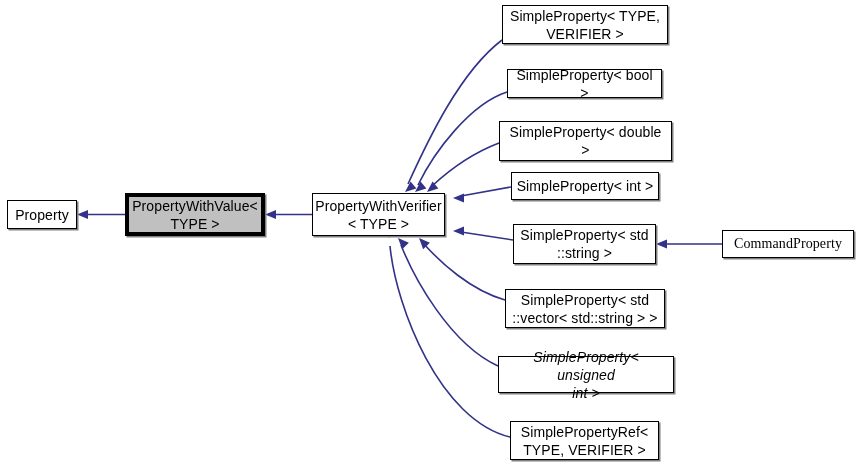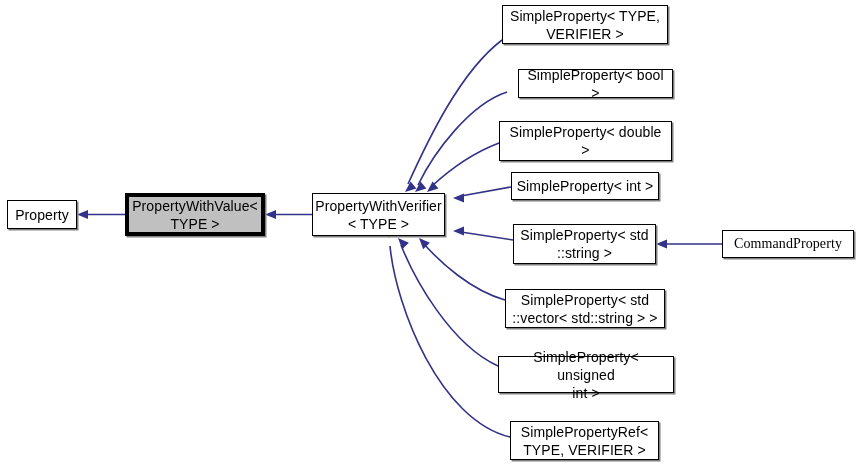--- a/index.html
+++ b/index.html
@@ -92,21 +92,21 @@
   <div class="node" style="left: 312px; top: 193px; width: 133px; height: 43px; background: rgb(255, 255, 255); border-color: rgb(0, 0, 0); color: rgb(0, 0, 0);">
     <span class="node-label">PropertyWithVerifier
 &lt; TYPE &gt;</span>
   </div>
 
   <div class="node" style="left: 502px; top: 5px; width: 166px; height: 39px; background: rgb(255, 255, 255); border-color: rgb(0, 0, 0); color: rgb(0, 0, 0);">
     <span class="node-label">SimpleProperty&lt; TYPE,
 VERIFIER &gt;</span>
   </div>
 
-  <div class="node" style="left: 507px; top: 69px; width: 155px; height: 29px; background: rgb(255, 255, 255); border-color: rgb(0, 0, 0); color: rgb(0, 0, 0); margin-left: 11px;">
+  <div class="node" style="left: 507px; top: 69px; width: 155px; height: 29px; background: rgb(255, 255, 255); border-color: rgb(0, 0, 0); color: rgb(0, 0, 0);">
     <span class="node-label">SimpleProperty&lt; bool &gt;</span>
   </div>
 
   <div class="node" style="left: 499px; top: 121px; width: 173px; height: 40px; background: rgb(255, 255, 255); border-color: rgb(0, 0, 0); color: rgb(0, 0, 0);">
     <span class="node-label">SimpleProperty&lt; double &gt;</span>
   </div>
 
   <div class="node" style="left: 511px; top: 172px; width: 148px; height: 28px; background: rgb(255, 255, 255); border-color: rgb(0, 0, 0); color: rgb(0, 0, 0); justify-content: center;">
     <span class="node-label">SimpleProperty&lt; int &gt;</span>
   </div>
@@ -114,21 +114,21 @@
   <div class="node" style="left: 513px; top: 224px; width: 143px; height: 40px; background: rgb(255, 255, 255); border-color: rgb(0, 0, 0); color: rgb(0, 0, 0);">
     <span class="node-label">SimpleProperty&lt; std
 ::string &gt;</span>
   </div>
 
   <div class="node" style="left: 505px; top: 289px; width: 160px; height: 39px; background: rgb(255, 255, 255); border-color: rgb(0, 0, 0); color: rgb(0, 0, 0);">
     <span class="node-label">SimpleProperty&lt; std
 ::vector&lt; std::string &gt; &gt;</span>
   </div>
 
-  <div class="node" style="left: 498px; top: 356px; width: 176px; height: 37px; background: rgb(255, 255, 255); border-color: rgb(0, 0, 0); color: rgb(0, 0, 0);">
+  <div class="node" style="left: 498px; top: 356px; width: 176px; height: 37px; background: rgb(255, 255, 255); border-color: rgb(0, 0, 0); color: rgb(0, 0, 0); font-style: italic;">
     <span class="node-label">SimpleProperty&lt; unsigned
 int &gt;</span>
   </div>
 
   <div class="node" style="left: 510px; top: 421px; width: 149px; height: 39px; background: rgb(255, 255, 255); border-color: rgb(0, 0, 0); color: rgb(0, 0, 0);">
     <span class="node-label">SimplePropertyRef&lt;
 TYPE, VERIFIER &gt;</span>
   </div>
 
   <div class="node" style="left: 722px; top: 230px; width: 132px; height: 28px; background: rgb(255, 255, 255); border-color: rgb(0, 0, 0); color: rgb(0, 0, 0); font-family: Liberation Serif, serif;">

